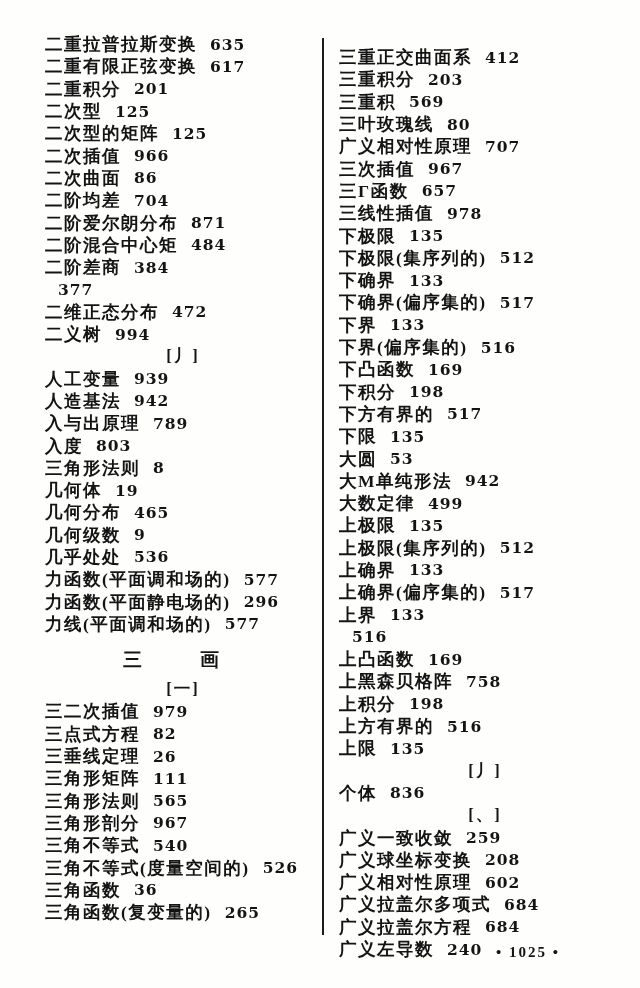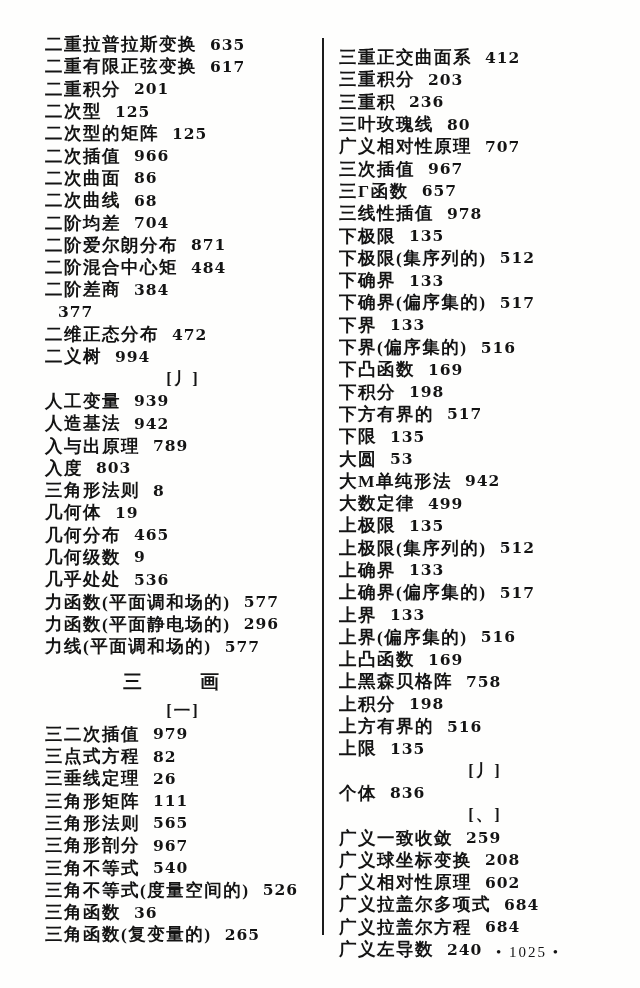--- a/index.html
+++ b/index.html
@@ -49,21 +49,21 @@
     display:flex;align-items:center;justify-content:center;
     gap:58px;
     font-size:19px;font-weight:700;
   }
   .page-number{
     position:absolute;
     left:463px;top:944px;
     width:130px;
     text-align:center;
     font-size:15px;
-    font-weight:400;
+    font-weight:700;
     letter-spacing:2px;
   }
 </style>
 </head>
 <body>
 
 <div class="page">
   <div class="col col-left" id="col-left">
       <div class="line">
         <span class="term">二重拉普拉斯变换</span>
@@ -87,24 +87,20 @@
       </div>
       <div class="line">
         <span class="term">二次插值</span>
         <span class="num">966</span>
       </div>
       <div class="line">
         <span class="term">二次曲面</span>
         <span class="num">86</span>
       </div>
       <div class="line">
-        <span class="term">二次曲线</span>
-        <span class="num">68</span>
-      </div>
-      <div class="line">
         <span class="term">二阶均差</span>
         <span class="num">704</span>
       </div>
       <div class="line">
         <span class="term">二阶爱尔朗分布</span>
         <span class="num">871</span>
       </div>
       <div class="line">
         <span class="term">二阶混合中心矩</span>
         <span class="num">484</span>
@@ -224,21 +220,21 @@
       <div class="line">
         <span class="term">三重正交曲面系</span>
         <span class="num">412</span>
       </div>
       <div class="line">
         <span class="term">三重积分</span>
         <span class="num">203</span>
       </div>
       <div class="line">
         <span class="term">三重积</span>
-        <span class="num">236</span>
+        <span class="num">569</span>
       </div>
       <div class="line">
         <span class="term">三叶玫瑰线</span>
         <span class="num">80</span>
       </div>
       <div class="line">
         <span class="term">广义相对性原理</span>
         <span class="num">707</span>
       </div>
       <div class="line">
@@ -319,21 +315,20 @@
       </div>
       <div class="line">
         <span class="term">上确界(偏序集的)</span>
         <span class="num">517</span>
       </div>
       <div class="line">
         <span class="term">上界</span>
         <span class="num">133</span>
       </div>
       <div class="line">
-        <span class="term">上界(偏序集的)</span>
         <span class="num">516</span>
       </div>
       <div class="line">
         <span class="term">上凸函数</span>
         <span class="num">169</span>
       </div>
       <div class="line">
         <span class="term">上黑森贝格阵</span>
         <span class="num">758</span>
       </div>

